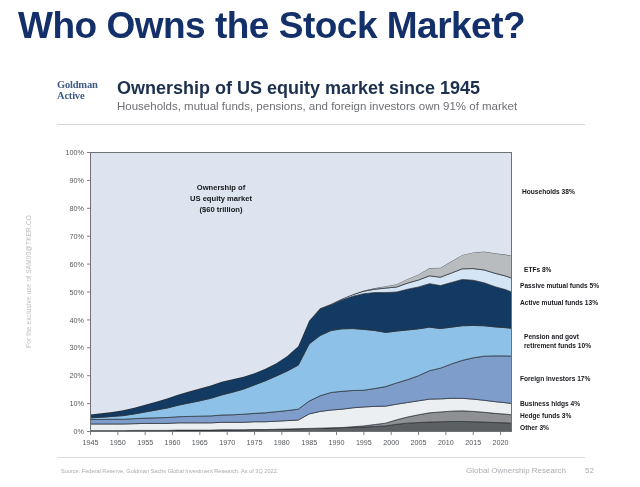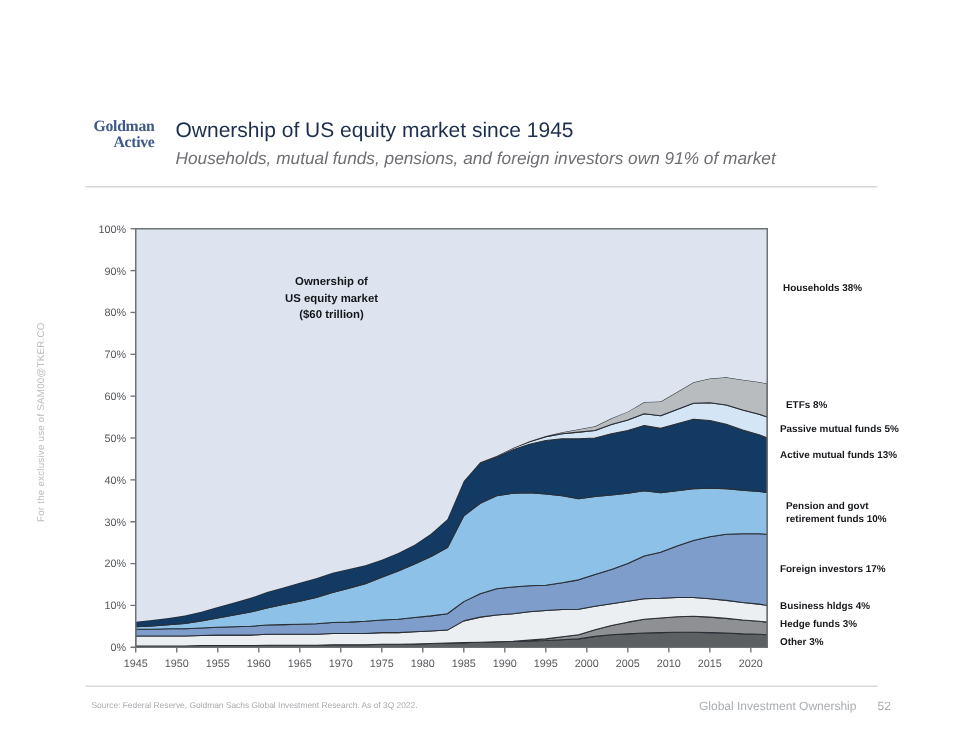--- a/index.html
+++ b/index.html
@@ -14,31 +14,30 @@
     position:absolute;left:18px;top:4px;
     font-size:37px;line-height:44px;font-weight:700;
     color:#14306b;letter-spacing:-0.5px;white-space:nowrap;
   }
 
   .gs-logo{
     position:absolute;left:57px;top:80px;width:46px;
     color:#3f5a86;font-family:"Liberation Serif", serif;
     font-weight:700;font-size:10.5px;line-height:10.5px;
     letter-spacing:-0.2px;
-    text-align:right;
   }
   .gs-logo div{display:block;}
 
   .panel-title{
     position:absolute;left:117px;top:78px;
-    font-size:14px;font-weight:400;color:#1c2f4d;white-space:nowrap;
+    font-size:18px;font-weight:700;color:#1c2f4d;white-space:nowrap;
   }
   .panel-sub{
     position:absolute;left:117px;top:100px;
-    font-size:11.5px;font-weight:400;color:#6d6f73;white-space:nowrap;font-style:italic;
+    font-size:11.5px;font-weight:400;color:#6d6f73;white-space:nowrap;
   }
   .rule-top{
     position:absolute;left:57px;top:124px;width:528px;height:1px;
     background:#d4d6d9;
   }
   .rule-bottom{
     position:absolute;left:57px;top:457px;width:528px;height:1px;
     background:#d8dadd;
   }
 
@@ -76,36 +75,37 @@
   .cat-label{
     font-family:"Liberation Sans",sans-serif;font-size:6.6px;
     font-weight:700;fill:#16181c;text-anchor:start;
   }
 </style>
 </head>
 <body>
 
 <div id="slide">
 
+  <div class="deck-title">Who Owns the Stock Market?</div>
 
   <div class="gs-logo">
     <div>Goldman</div>
     <div>Active</div>
   </div>
 
   <div class="panel-title">Ownership of US equity market since 1945</div>
   <div class="panel-sub">Households, mutual funds, pensions, and foreign investors own 91% of market</div>
 
   <div class="rule-top"></div>
   <div class="rule-bottom"></div>
 
   <div class="watermark">For the exclusive use of SAM00@TKER.CO</div>
 
   <div class="source-note">Source: Federal Reserve, Goldman Sachs Global Investment Research. As of 3Q 2022.</div>
-  <div class="footer-right">Global Investment Ownership</div>
+  <div class="footer-right">Global Ownership Research</div>
   <div class="footer-page">52</div>
 
   <div id="chart-wrap">
     <svg id="chart-svg" width="640" height="487" viewBox="0 0 640 487">
       <g id="g-plotbg">
           <rect x="90.5" y="152.5" width="421" height="279" fill="#dde4f0"></rect>
         </g>
       <g id="g-areas">
           <path d="M90.50 430.66 L101.44 430.66 L112.37 430.66 L123.31 430.66 L134.24 430.38 L145.18 430.38 L156.11 430.38 L167.05 430.38 L177.98 430.11 L188.92 430.11 L199.85 430.11 L210.79 430.11 L221.72 429.83 L232.66 429.83 L243.59 429.83 L254.53 429.55 L265.46 429.55 L276.40 429.27 L287.33 428.99 L298.27 428.71 L309.20 428.43 L320.14 428.15 L331.07 427.87 L342.01 427.59 L352.94 427.31 L363.88 427.04 L374.81 426.48 L385.75 425.92 L396.68 424.25 L407.62 423.13 L418.55 422.57 L429.49 422.01 L440.42 421.74 L451.36 421.46 L462.29 421.46 L473.23 421.74 L484.16 422.01 L495.10 422.57 L506.03 422.85 L511.50 423.13 L511.50 431.50 L506.03 431.50 L495.10 431.50 L484.16 431.50 L473.23 431.50 L462.29 431.50 L451.36 431.50 L440.42 431.50 L429.49 431.50 L418.55 431.50 L407.62 431.50 L396.68 431.50 L385.75 431.50 L374.81 431.50 L363.88 431.50 L352.94 431.50 L342.01 431.50 L331.07 431.50 L320.14 431.50 L309.20 431.50 L298.27 431.50 L287.33 431.50 L276.40 431.50 L265.46 431.50 L254.53 431.50 L243.59 431.50 L232.66 431.50 L221.72 431.50 L210.79 431.50 L199.85 431.50 L188.92 431.50 L177.98 431.50 L167.05 431.50 L156.11 431.50 L145.18 431.50 L134.24 431.50 L123.31 431.50 L112.37 431.50 L101.44 431.50 L90.50 431.50 Z" fill="#5d6063" stroke="#2a2f36" stroke-width="0.7" stroke-linejoin="round"></path>
           <path d="M90.50 430.66 L101.44 430.66 L112.37 430.66 L123.31 430.66 L134.24 430.38 L145.18 430.38 L156.11 430.38 L167.05 430.38 L177.98 430.11 L188.92 430.11 L199.85 430.11 L210.79 430.11 L221.72 429.83 L232.66 429.83 L243.59 429.83 L254.53 429.55 L265.46 429.55 L276.40 429.27 L287.33 428.99 L298.27 428.71 L309.20 428.43 L320.14 428.15 L331.07 427.87 L342.01 427.59 L352.94 426.76 L363.88 425.92 L374.81 424.52 L385.75 423.13 L396.68 419.78 L407.62 416.99 L418.55 414.76 L429.49 412.81 L440.42 411.97 L451.36 411.13 L462.29 410.85 L473.23 411.41 L484.16 412.25 L495.10 413.37 L506.03 414.20 L511.50 414.76 L511.50 423.13 L506.03 422.85 L495.10 422.57 L484.16 422.01 L473.23 421.74 L462.29 421.46 L451.36 421.46 L440.42 421.74 L429.49 422.01 L418.55 422.57 L407.62 423.13 L396.68 424.25 L385.75 425.92 L374.81 426.48 L363.88 427.04 L352.94 427.31 L342.01 427.59 L331.07 427.87 L320.14 428.15 L309.20 428.43 L298.27 428.71 L287.33 428.99 L276.40 429.27 L265.46 429.55 L254.53 429.55 L243.59 429.83 L232.66 429.83 L221.72 429.83 L210.79 430.11 L199.85 430.11 L188.92 430.11 L177.98 430.11 L167.05 430.38 L156.11 430.38 L145.18 430.38 L134.24 430.38 L123.31 430.66 L112.37 430.66 L101.44 430.66 L90.50 430.66 Z" fill="#8e9093" stroke="#2a2f36" stroke-width="0.7" stroke-linejoin="round"></path>

